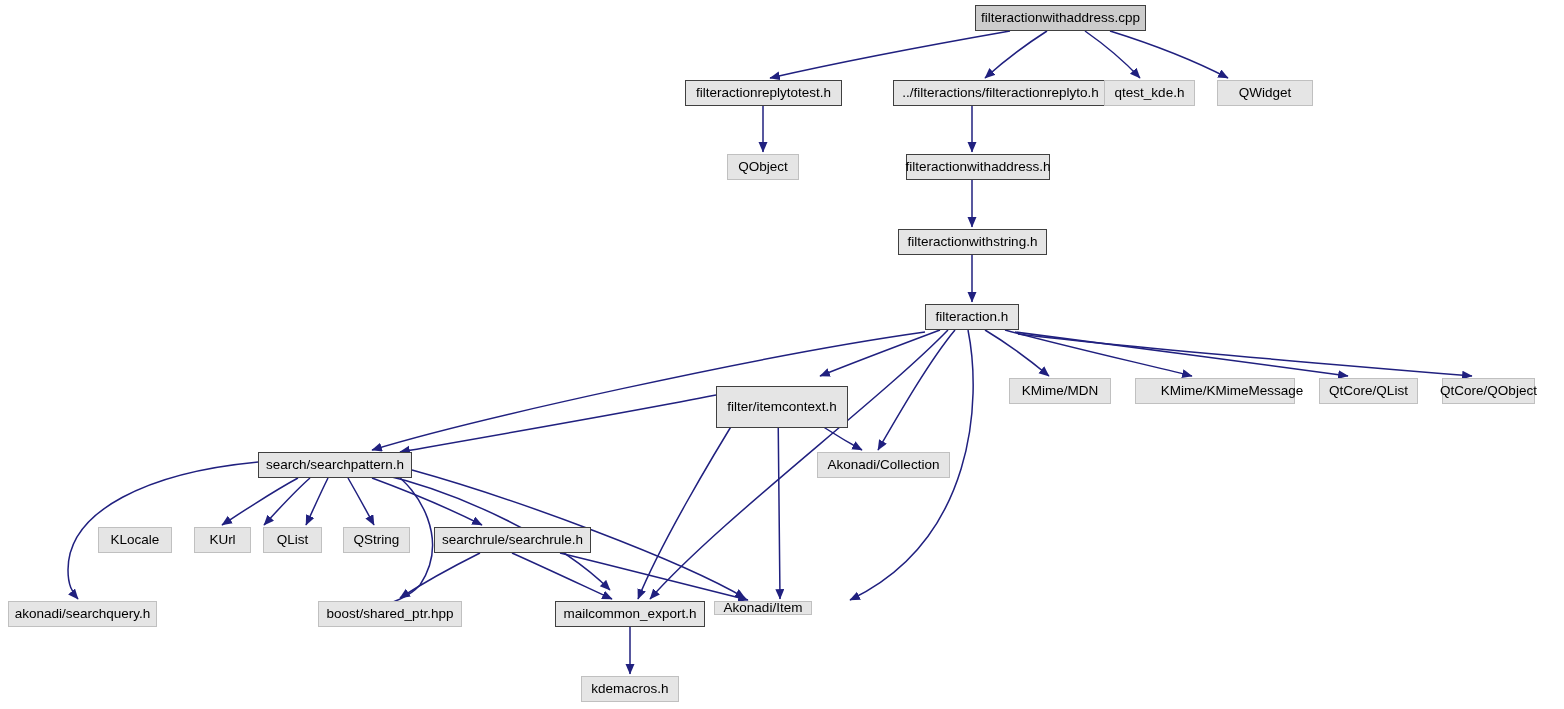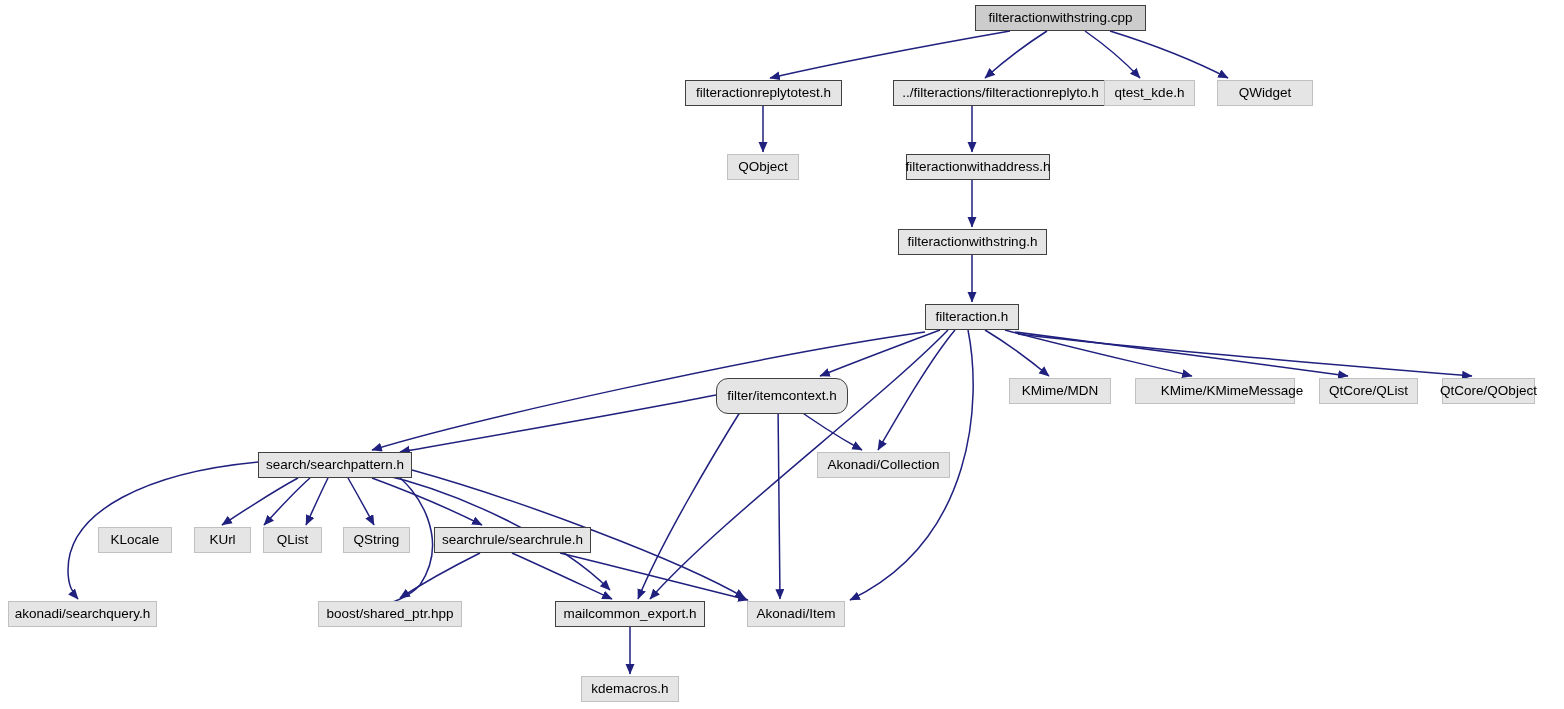--- a/index.html
+++ b/index.html
@@ -91,21 +91,21 @@
         <path d="M 380,474 C 460,492 560,540 610,590" fill="none" stroke="#20207f" stroke-width="1.5" marker-end="url(#arrowhead)"></path>
         <path d="M 412,470 C 520,500 680,560 745,598" fill="none" stroke="#20207f" stroke-width="1.5" marker-end="url(#arrowhead)"></path>
         <path d="M 480,553 C 450,568 420,585 400,598" fill="none" stroke="#20207f" stroke-width="1.5" marker-end="url(#arrowhead)"></path>
         <path d="M 512,553 C 550,570 588,588 612,599" fill="none" stroke="#20207f" stroke-width="1.5" marker-end="url(#arrowhead)"></path>
         <path d="M 560,553 C 630,570 710,590 748,600" fill="none" stroke="#20207f" stroke-width="1.5" marker-end="url(#arrowhead)"></path>
         <path d="M 630,627 L 630,674" fill="none" stroke="#20207f" stroke-width="1.5" marker-end="url(#arrowhead)"></path>
       </g>
   </svg>
   <div id="nodes">
       <div class="node root" style="left: 975px; top: 5px; width: 171px; height: 26px;">
-        <span class="node-label">filteractionwithstring.cpp</span>
+        <span class="node-label">filteractionwithaddress.cpp</span>
       </div>
       <div class="node local" style="left: 685px; top: 80px; width: 157px; height: 26px;">
         <span class="node-label">filteractionreplytotest.h</span>
       </div>
       <div class="node local" style="left: 865px; top: 80px; width: 215px; height: 26px; margin-left: 28px;">
         <span class="node-label">../filteractions/filteractionreplyto.h</span>
       </div>
       <div class="node external" style="left: 1104px; top: 80px; width: 91px; height: 26px;">
         <span class="node-label">qtest_kde.h</span>
       </div>
@@ -117,21 +117,21 @@
       </div>
       <div class="node local" style="left: 906px; top: 154px; width: 144px; height: 26px;">
         <span class="node-label">filteractionwithaddress.h</span>
       </div>
       <div class="node local" style="left: 898px; top: 229px; width: 149px; height: 26px;">
         <span class="node-label">filteractionwithstring.h</span>
       </div>
       <div class="node local" style="left: 925px; top: 304px; width: 94px; height: 26px;">
         <span class="node-label">filteraction.h</span>
       </div>
-      <div class="node local" style="left: 716px; top: 378px; width: 132px; height: 36px; border-radius: 12px;">
+      <div class="node local" style="left: 716px; top: 386px; width: 132px; height: 42px;">
         <span class="node-label">filter/itemcontext.h</span>
       </div>
       <div class="node external" style="left: 1009px; top: 378px; width: 102px; height: 26px;">
         <span class="node-label">KMime/MDN</span>
       </div>
       <div class="node external" style="left: 1135px; top: 378px; width: 160px; height: 26px; padding-left: 41px;">
         <span class="node-label">KMime/KMimeMessage</span>
       </div>
       <div class="node external" style="left: 1319px; top: 378px; width: 99px; height: 26px;">
         <span class="node-label">QtCore/QList</span>
@@ -162,20 +162,20 @@
       </div>
       <div class="node external" style="left: 8px; top: 601px; width: 149px; height: 26px;">
         <span class="node-label">akonadi/searchquery.h</span>
       </div>
       <div class="node external" style="left: 318px; top: 601px; width: 144px; height: 26px;">
         <span class="node-label">boost/shared_ptr.hpp</span>
       </div>
       <div class="node local" style="left: 555px; top: 601px; width: 150px; height: 26px;">
         <span class="node-label">mailcommon_export.h</span>
       </div>
-      <div class="node external" style="left: 747px; top: 601px; width: 98px; height: 26px;">
+      <div class="node external" style="left: 714px; top: 601px; width: 98px; height: 14px;">
         <span class="node-label">Akonadi/Item</span>
       </div>
       <div class="node external" style="left: 581px; top: 676px; width: 98px; height: 26px;">
         <span class="node-label">kdemacros.h</span>
       </div>
     </div>
 </div>
 
 </body></html>

